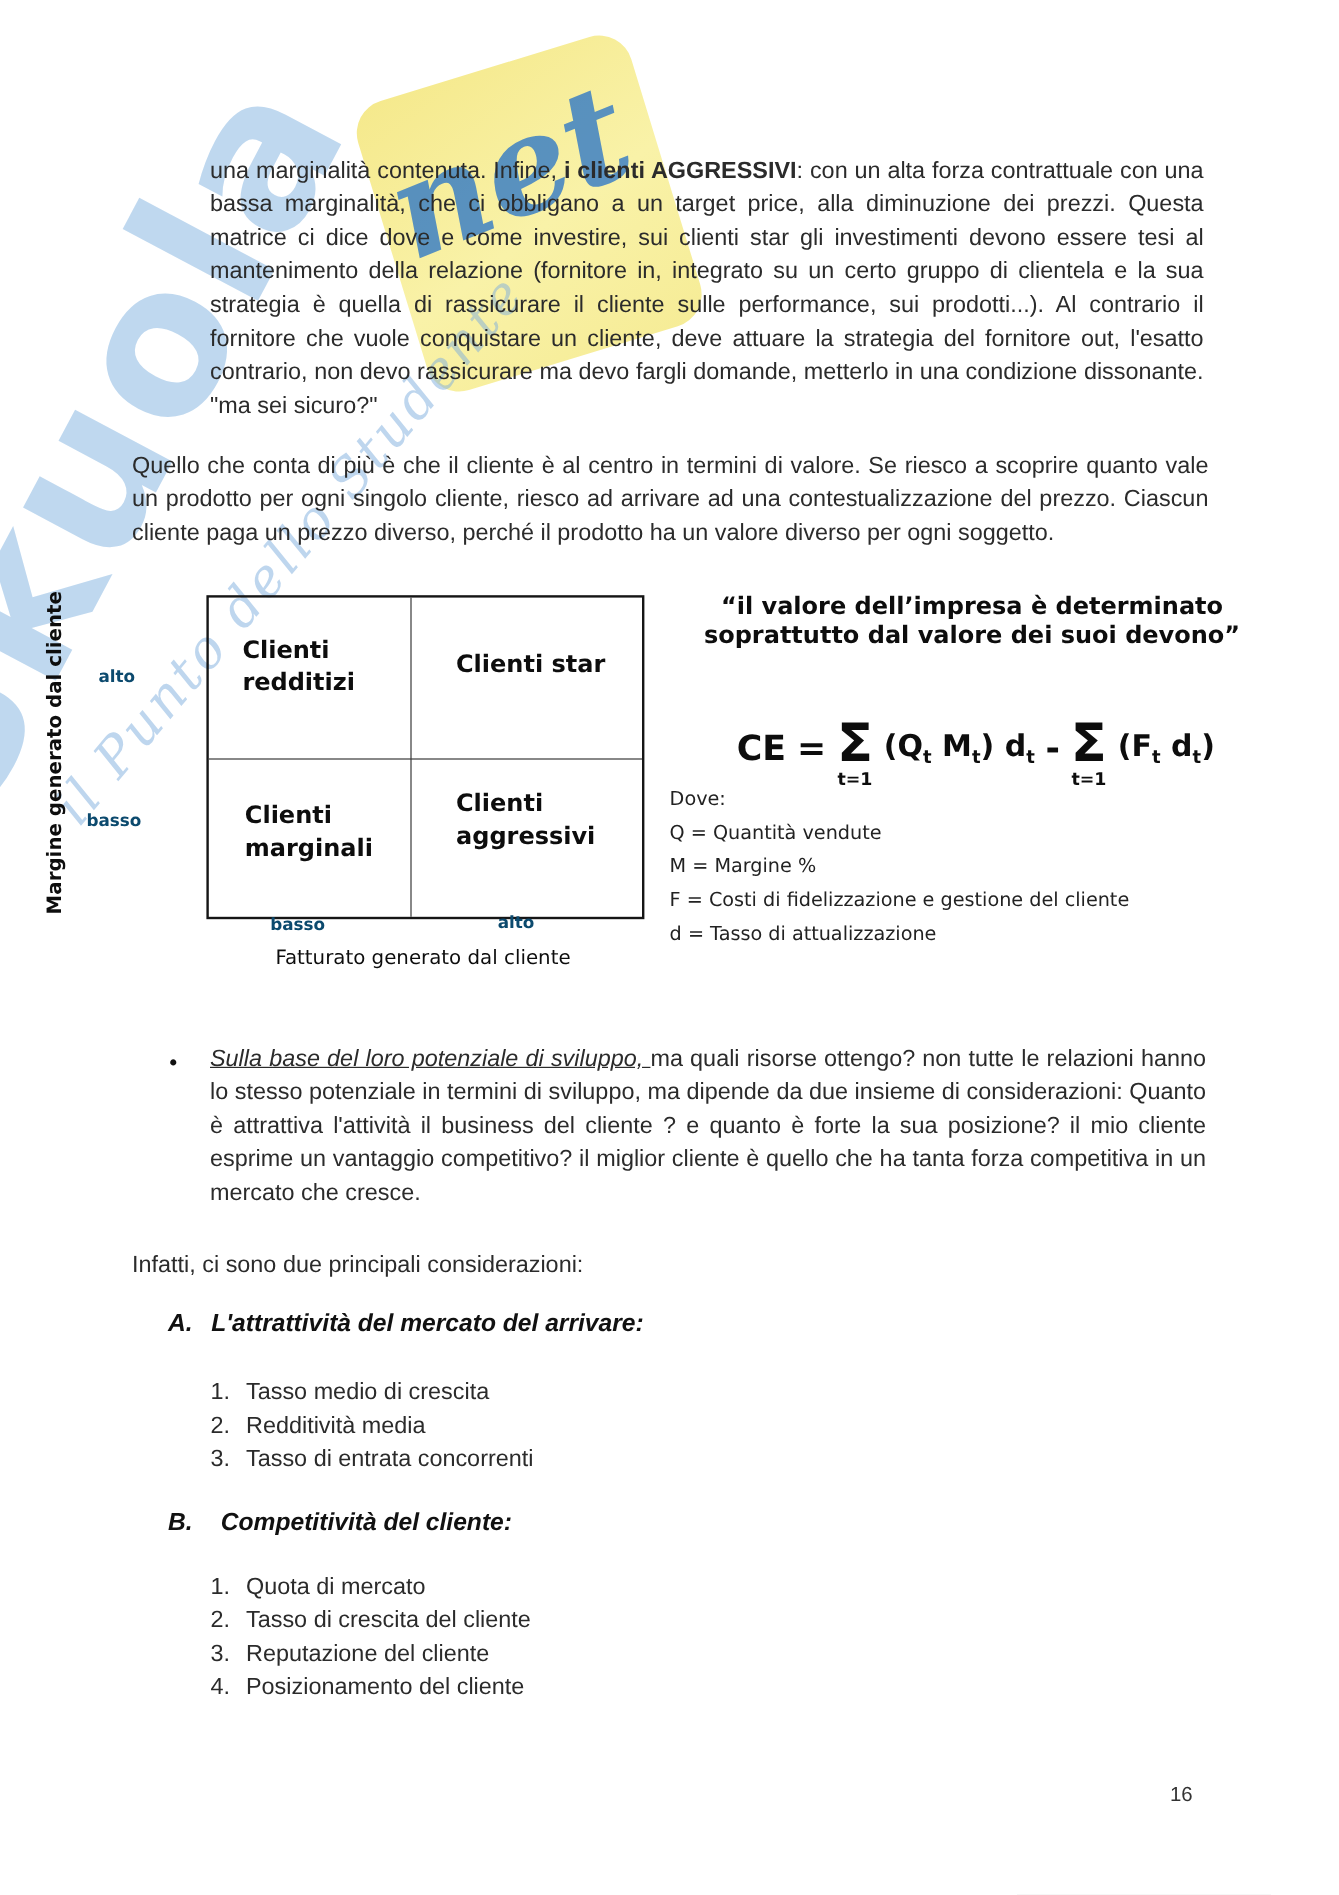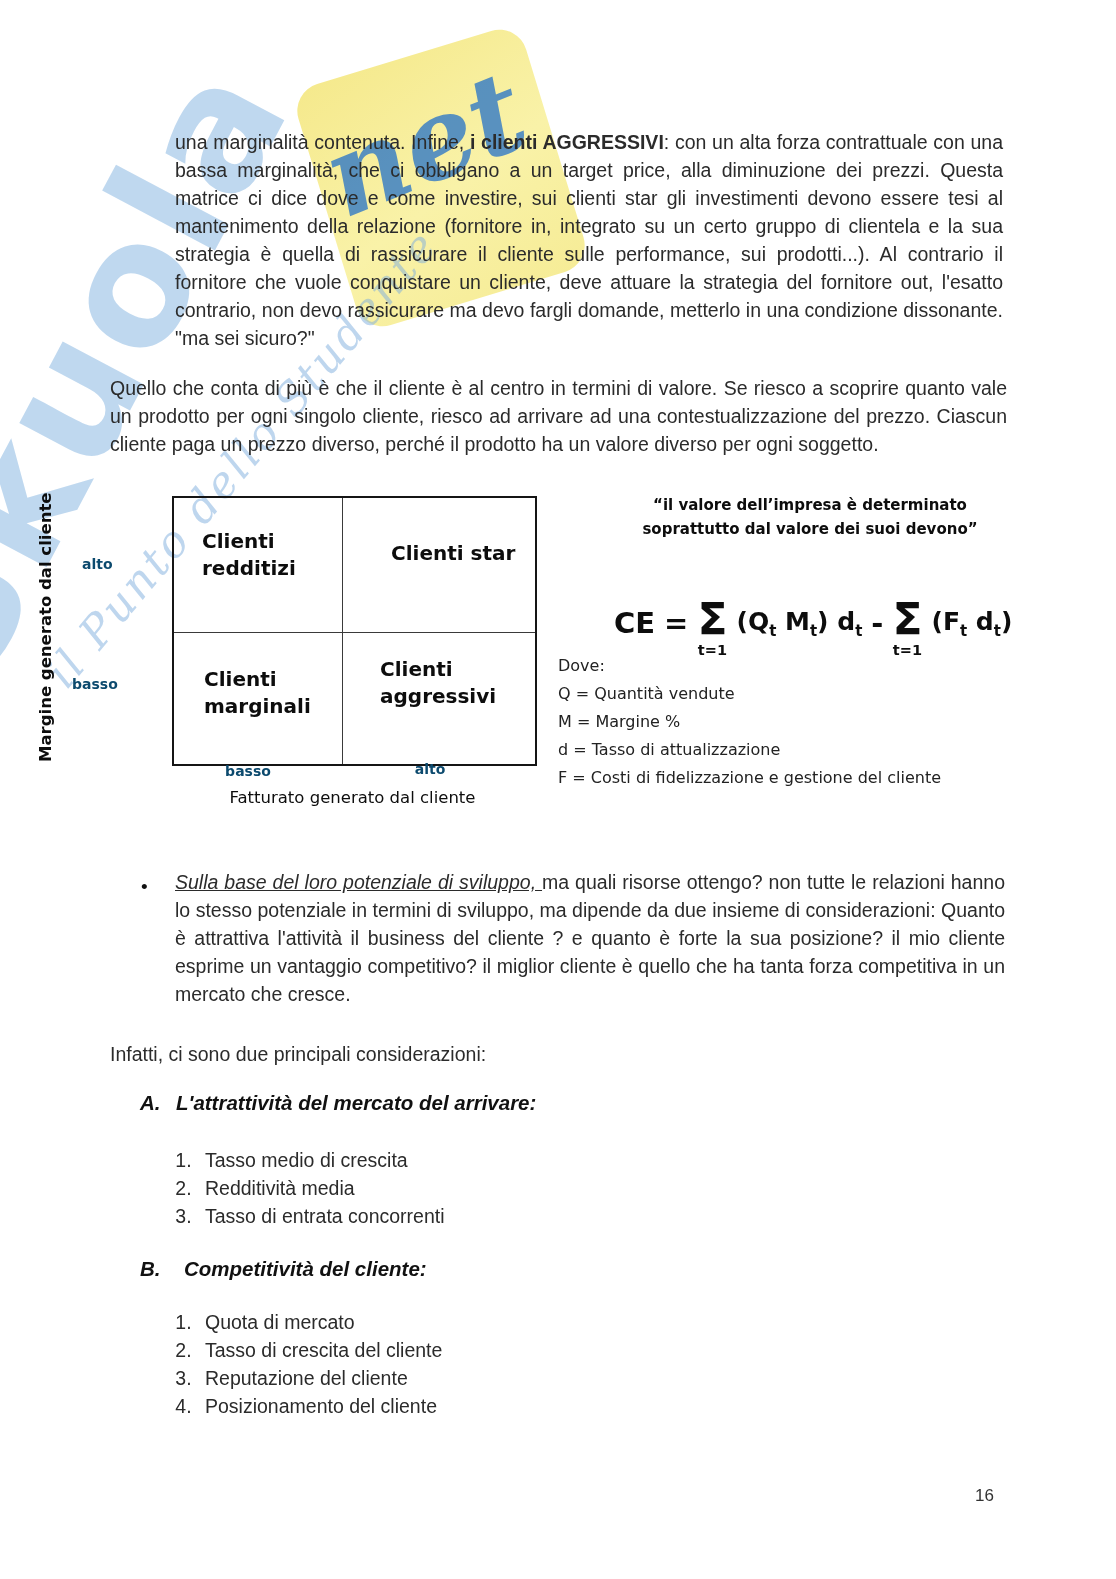--- a/index.html
+++ b/index.html
@@ -51,21 +51,21 @@
   .y-axis-title{
     left:36px;top:496px;height:266px;width:24px;
     writing-mode:vertical-rl;transform:rotate(180deg);
     text-align:center;font-family:"DejaVu Sans",sans-serif;font-weight:bold;
     font-size:16.5px;color:#0d0d0d;white-space:nowrap;
   }
   
   .quote{
     left:562px;top:493px;width:496px;text-align:center;
     font-family:"DejaVu Sans",sans-serif;font-weight:bold;
-    font-size:15px;line-height:24px;color:#0d0d0d;
+    font-size:20px;line-height:24px;color:#0d0d0d;
   }
   .formula{
     left:614px;top:592px;height:62px;display:flex;align-items:center;gap:9px;
     font-family:"DejaVu Sans",sans-serif;font-weight:bold;color:#0d0d0d;z-index:2;position:absolute;
   }
   .f-big{font-size:29px;}
   .f-term{font-size:25px;}
   .f-term sub{font-size:15px;}
   .sigma-stack{display:flex;flex-direction:column;align-items:center;margin-top:14px;}
   .sigma{font-size:44px;line-height:0.82;}
@@ -105,21 +105,21 @@
   <div class="layer body-text just" style="left:110px;top:374px;width:897px;">Quello che conta di più è che il cliente è al centro in termini di valore. Se riesco a scoprire quanto vale un prodotto per ogni singolo cliente, riesco ad arrivare ad una contestualizzazione del prezzo. Ciascun cliente paga un prezzo diverso, perché il prodotto ha un valore diverso per ogni soggetto.</div>
 
   <div class="layer y-axis-title">Margine generato dal cliente</div>
   <div class="layer axis-small" style="left:82px;top:556px;">alto</div>
   <div class="layer axis-small" style="left:72px;top:676px;">basso</div>
 
   <div class="layer matrix-box">
     <div class="matrix-vline"></div>
     <div class="matrix-hline"></div>
     <div class="cell-label" style="left:28px;top:30px;">Clienti redditizi</div>
-    <div class="cell-label" style="left:217px;top:42px;">Clienti star</div>
+    <div class="cell-label" style="left:206px;top:42px;">Clienti star</div>
     <div class="cell-label" style="left:30px;top:168px;">Clienti marginali</div>
     <div class="cell-label" style="left:206px;top:158px;">Clienti aggressivi</div>
   </div>
 
   <div class="layer axis-small" style="left:208px;top:763px;width:80px;text-align:center;">basso</div>
   <div class="layer axis-small" style="left:400px;top:761px;width:60px;text-align:center;">alto</div>
   <div class="layer axis-title" style="left:172px;top:788px;width:361px;text-align:center;">Fatturato generato dal cliente</div>
 
   <div class="layer quote">
     <div>“il valore dell’impresa è determinato</div>
@@ -139,22 +139,22 @@
       <span class="sigma">Σ</span>
       <span class="sigma-sub">t=1</span>
     </span>
     <span class="f-term"><span>(F</span><sub>t</sub>&nbsp;<span>d</span><sub>t</sub><span>)</span></span>
   </div>
 
   <div class="layer defs">
     <div>Dove:</div>
     <div>Q = Quantità vendute</div>
     <div>M = Margine %</div>
+    <div>F = Costi di fidelizzazione e gestione del cliente</div>
     <div>d = Tasso di attualizzazione</div>
-    <div>F = Costi di fidelizzazione e gestione del cliente</div>
   </div>
 
   <div class="layer bullet-dot">•</div>
   <div class="layer body-text just" style="left:175px;top:868px;width:830px;">
     <span class="lead-underline">Sulla base del loro potenziale di sviluppo, </span><span>ma quali risorse ottengo? non tutte le relazioni hanno lo stesso potenziale in termini di sviluppo, ma dipende da due insieme di considerazioni: Quanto è attrattiva l'attività il business del cliente ? e quanto è forte la sua posizione? il mio cliente esprime un vantaggio competitivo? il miglior cliente è quello che ha tanta forza competitiva in un mercato che cresce.</span>
   </div>
 
   <div class="layer body-text" style="left:110px;top:1040px;width:700px;">Infatti, ci sono due principali considerazioni:</div>
 
   <div class="layer section-head" style="left:140px;top:1091px;width:700px;">

